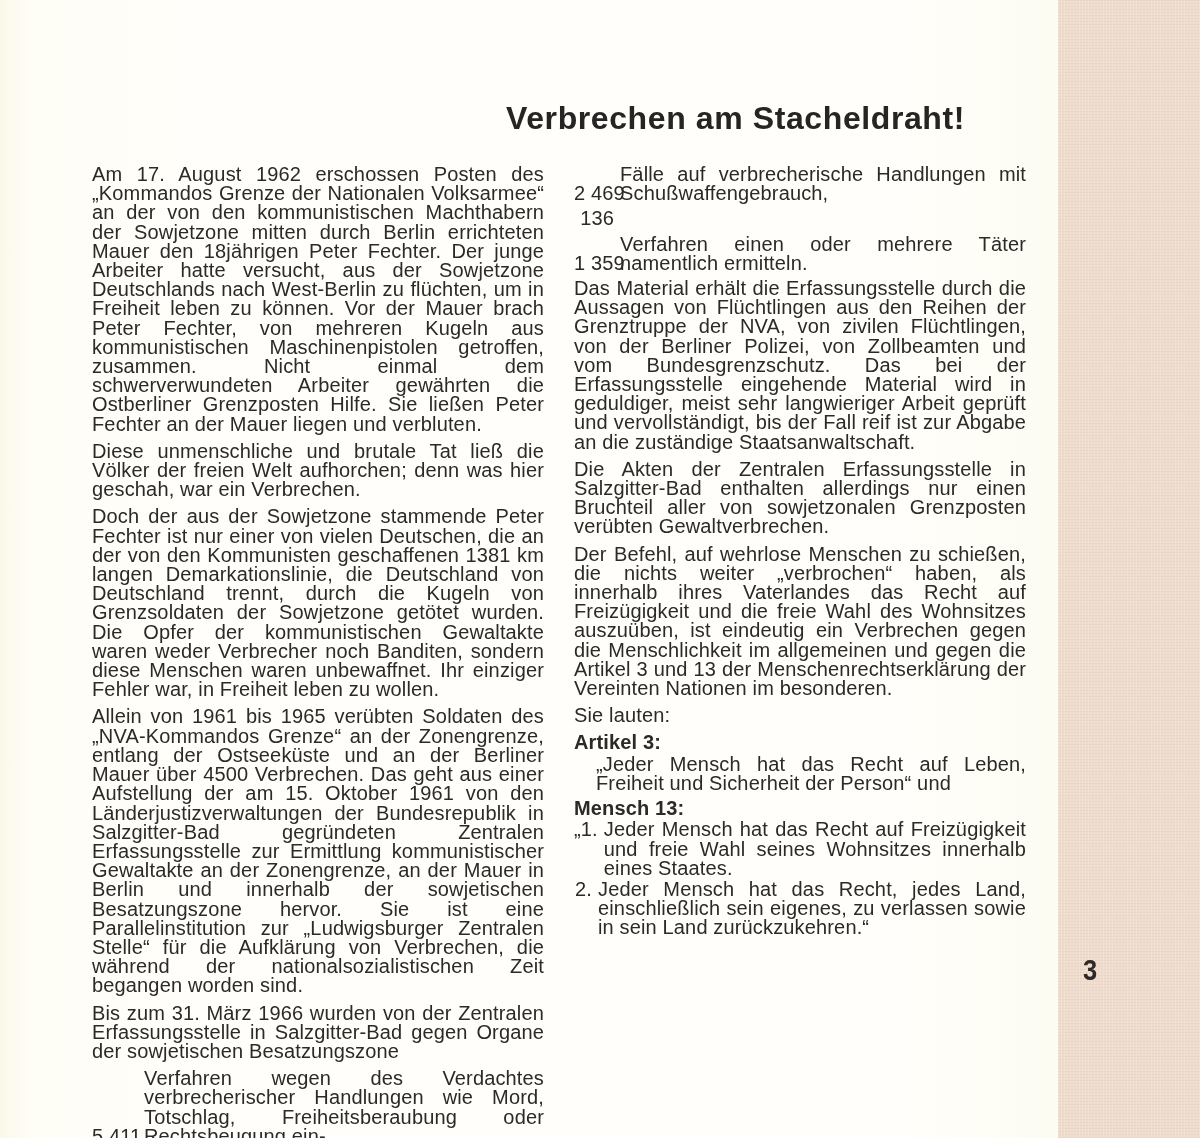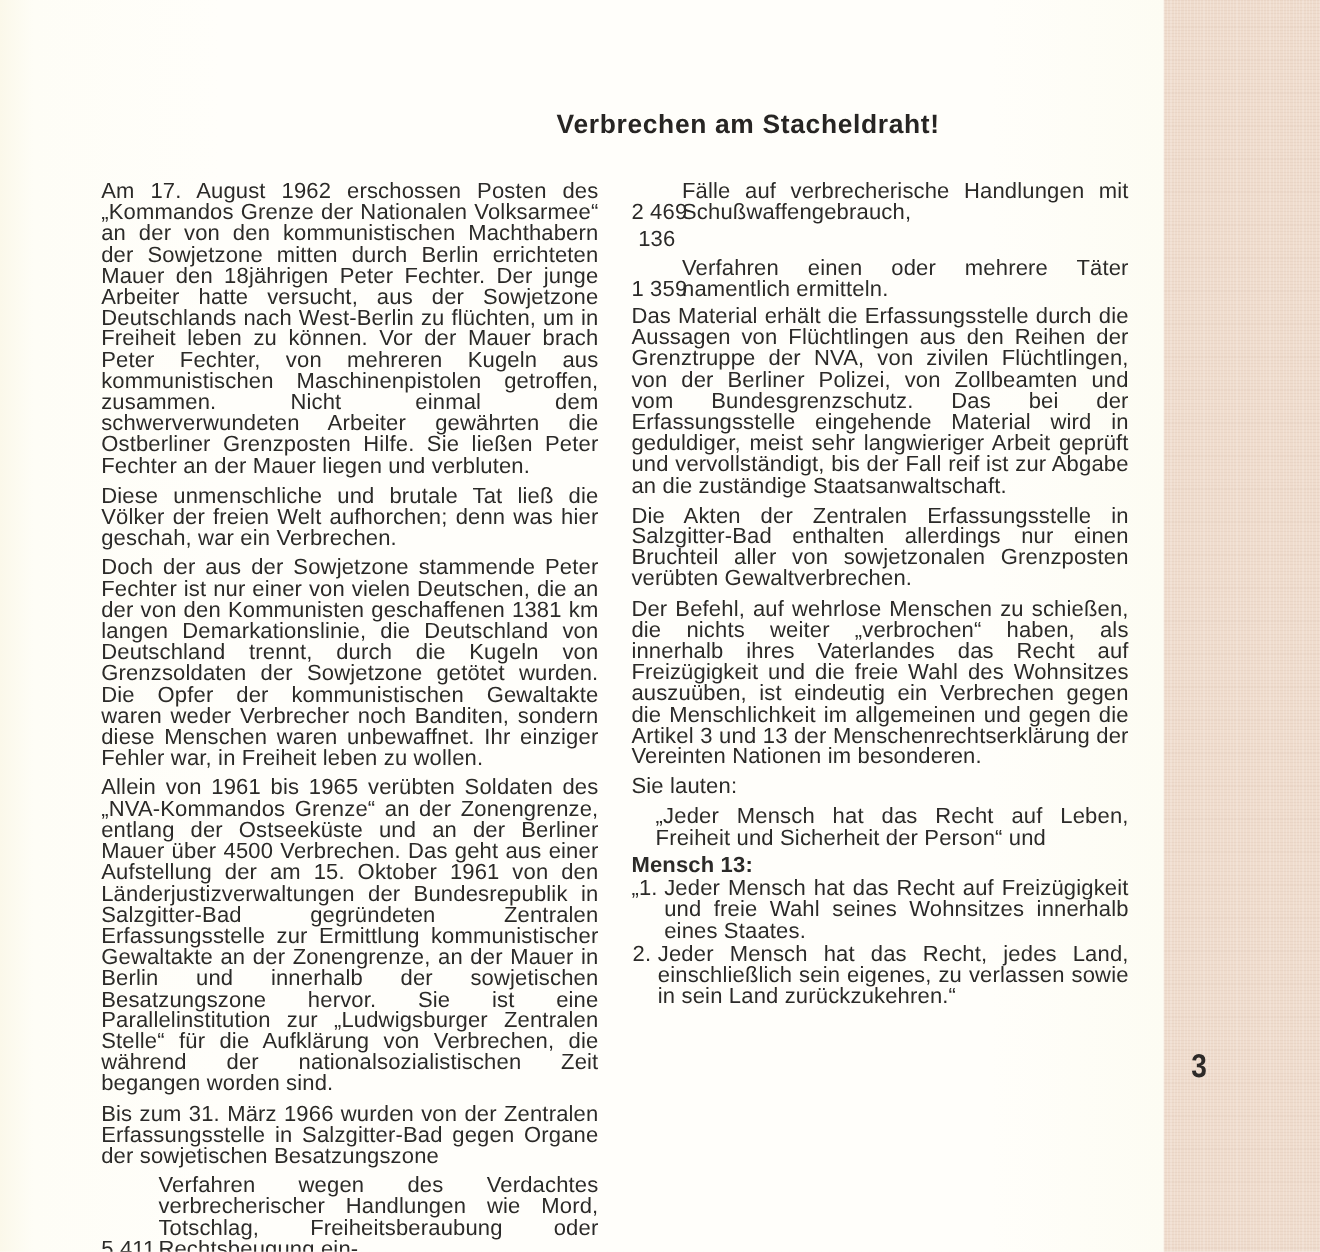--- a/index.html
+++ b/index.html
@@ -22,21 +22,21 @@
   }
   .page-number {
     position: absolute; left: 1083px; top: 953px;
     font-family: "Liberation Sans", sans-serif;
     font-weight: bold; font-size: 30px; color: #2d2a28;
     transform: scaleX(0.85); transform-origin: left top;
   }
   .title {
     position: absolute; left: 506px; top: 100px; width: 520px;
     font-family: "Liberation Sans", sans-serif;
-    font-weight: bold; font-size: 24px; letter-spacing: 0.6px; color: #272523;
+    font-weight: bold; font-size: 32px; letter-spacing: 0.6px; color: #272523;
     white-space: nowrap;
   }
   .col {
     position: absolute; top: 165px; width: 452px;
     font-size: 20px; line-height: 19.2px; letter-spacing: 0.15px;
     text-align: justify; hyphens: manual;
   }
   .col-left { left: 92px; }
   .col-right { left: 574px; }
   .col p { margin: 0 0 8px 0; }
@@ -81,20 +81,21 @@
     </div>
     <div class="stat">
       <span class="num">1 359</span>
       <span class="txt">Verfahren einen oder mehrere Täter namentlich ermitteln.</span>
     </div>
     <p>Das Material erhält die Erfassungsstelle durch die Aussagen von Flüchtlingen aus den Reihen der Grenztruppe der NVA, von zivilen Flüchtlingen, von der Berliner Polizei, von Zollbeamten und vom Bundesgrenzschutz. Das bei der Erfassungsstelle eingehende Material wird in geduldiger, meist sehr langwieriger Arbeit geprüft und vervollständigt, bis der Fall reif ist zur Abgabe an die zuständige Staatsanwaltschaft.</p>
     <p>Die Akten der Zentralen Erfassungsstelle in Salzgitter-Bad enthalten allerdings nur einen Bruchteil aller von sowjetzonalen Grenzposten verübten Gewaltverbrechen.</p>
     <p>Der Befehl, auf wehrlose Menschen zu schießen, die nichts weiter „verbrochen“ haben, als innerhalb ihres Vaterlandes das Recht auf Freizügigkeit und die freie Wahl des Wohnsitzes auszuüben, ist eindeutig ein Verbrechen gegen die Menschlichkeit im allgemeinen und gegen die Artikel 3 und 13 der Menschenrechtserklärung der Vereinten Nationen im besonderen.</p>
     <p>Sie lauten:</p>
 
+    <p class="art-heading">Artikel 3:</p>
     <p class="quote">„Jeder Mensch hat das Recht auf Leben, Freiheit und Sicherheit der Person“ und</p>
 
     <p class="art-heading">Mensch 13:</p>
     <div class="numbered">
       <span class="n">„1.</span>
       <span class="t">Jeder Mensch hat das Recht auf Freizügigkeit und freie Wahl seines Wohnsitzes innerhalb eines Staates.</span>
     </div>
     <div class="numbered">
       <span class="n">2.</span>
       <span class="t">Jeder Mensch hat das Recht, jedes Land, einschließlich sein eigenes, zu verlassen sowie in sein Land zurückzukehren.“</span>

